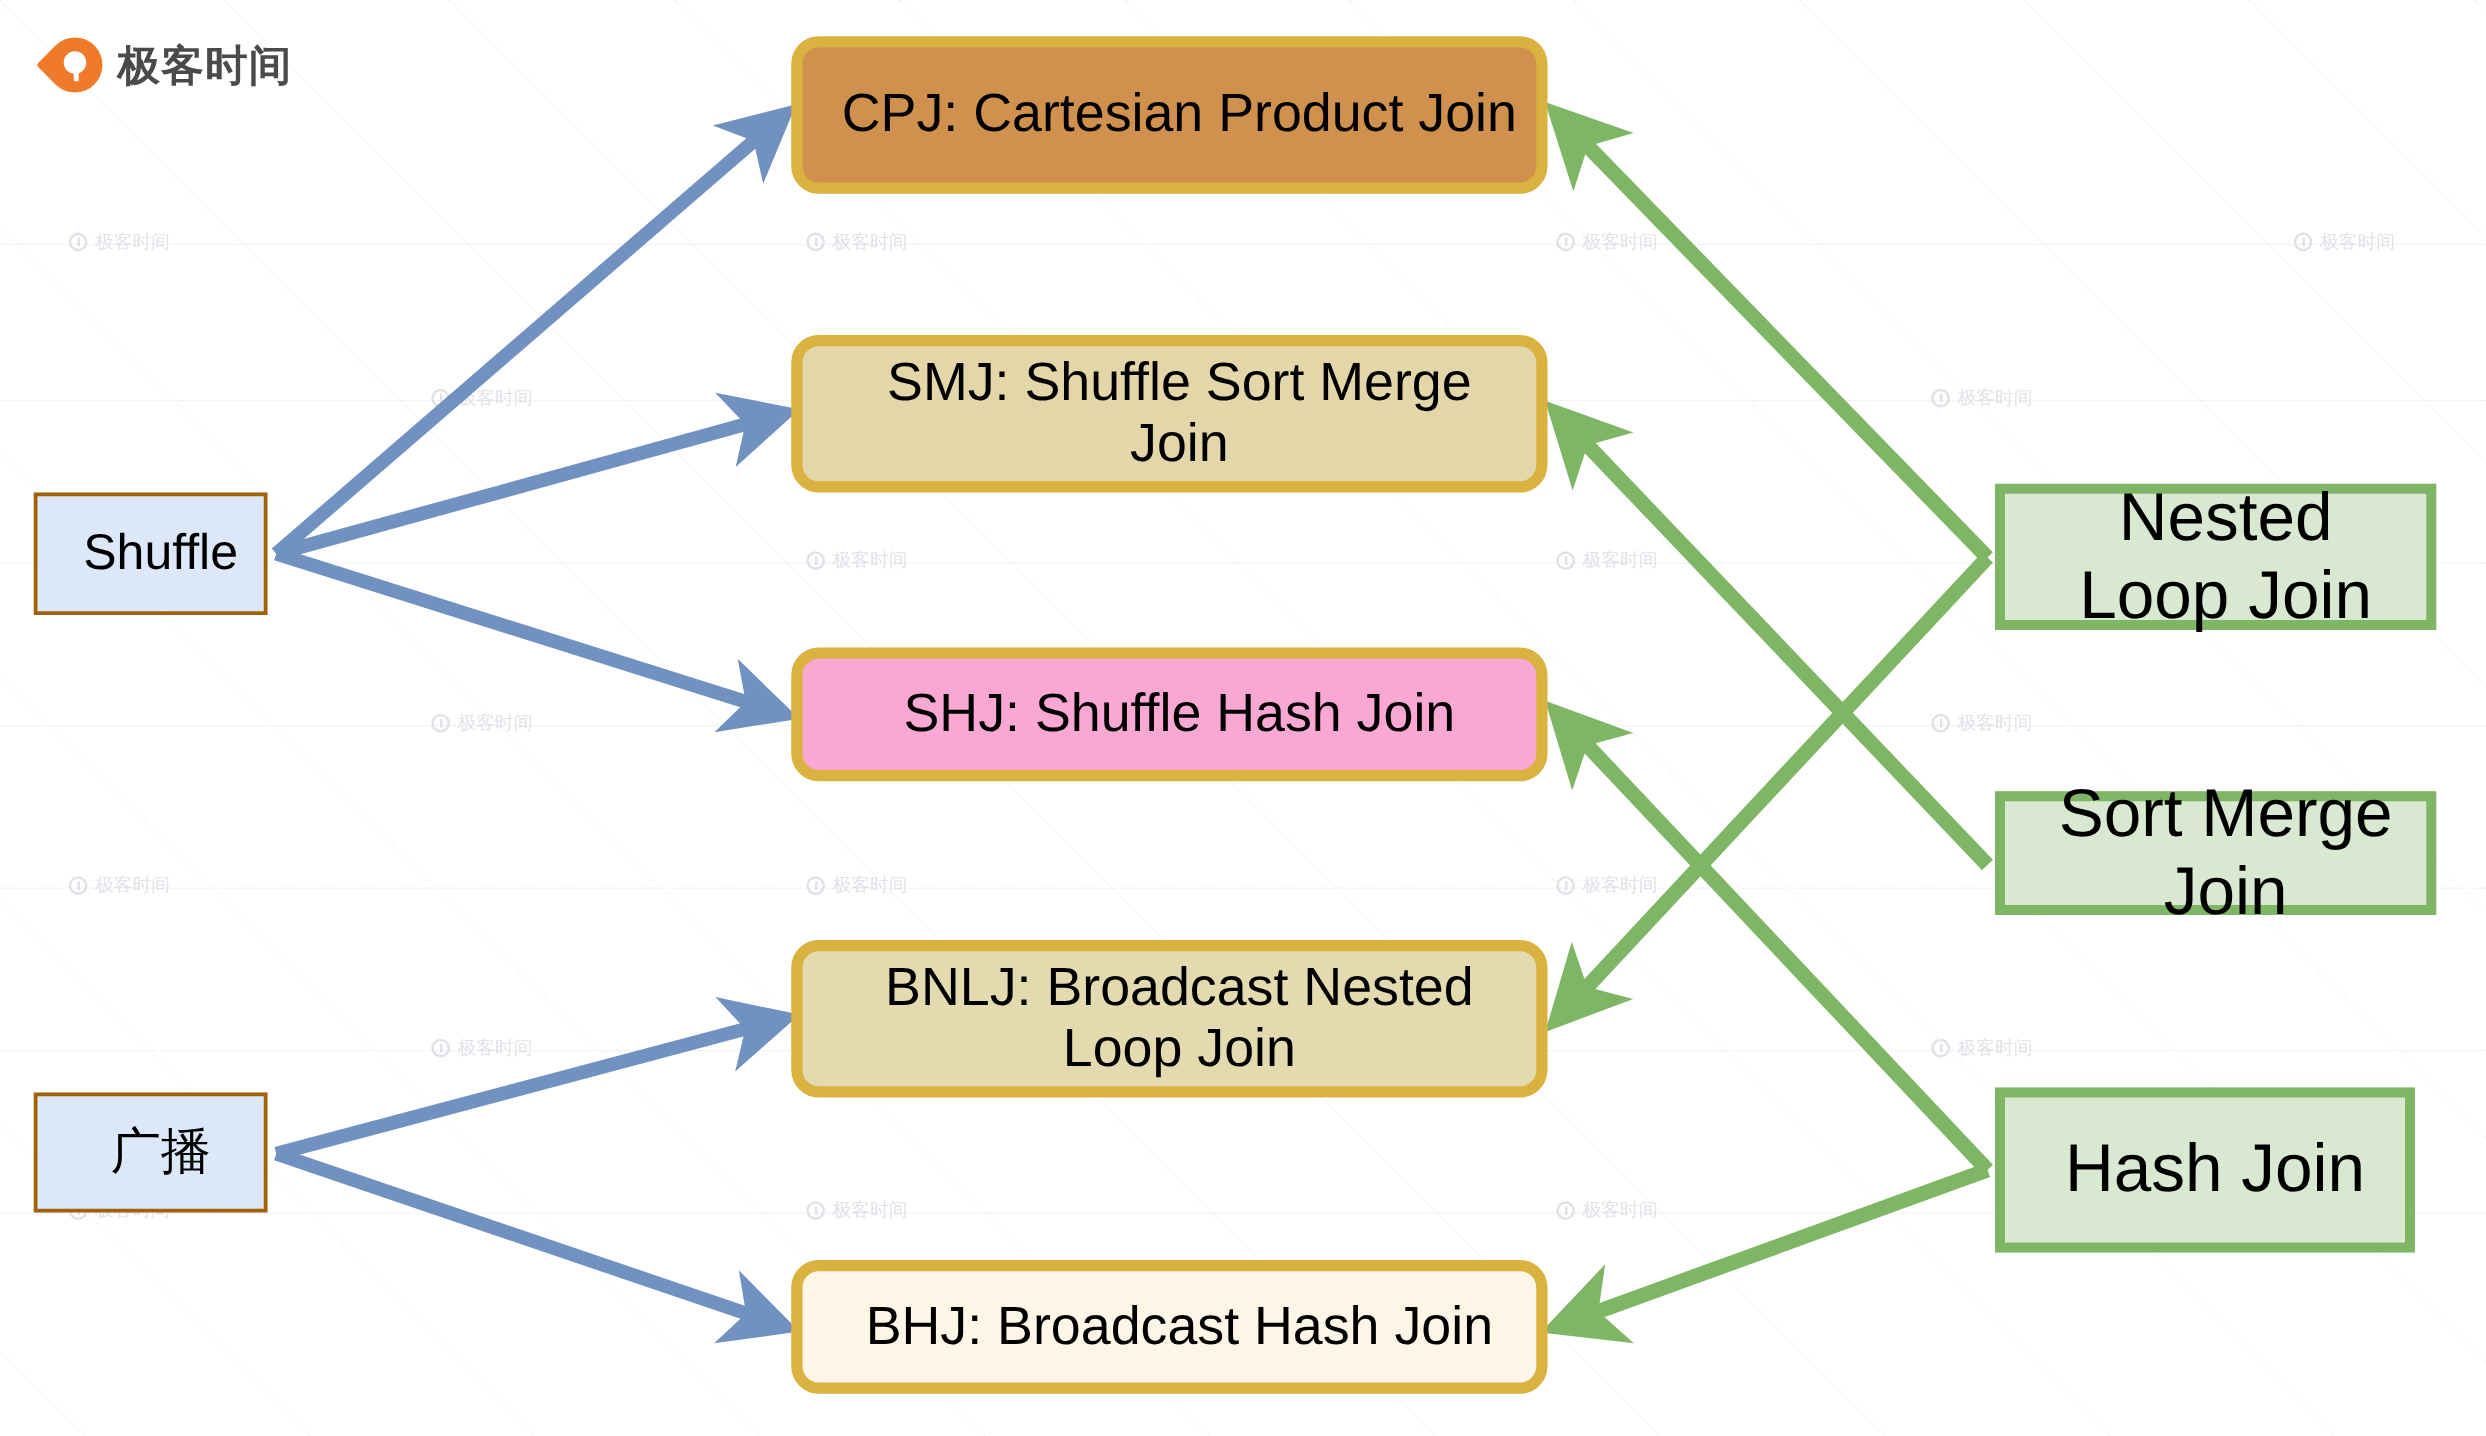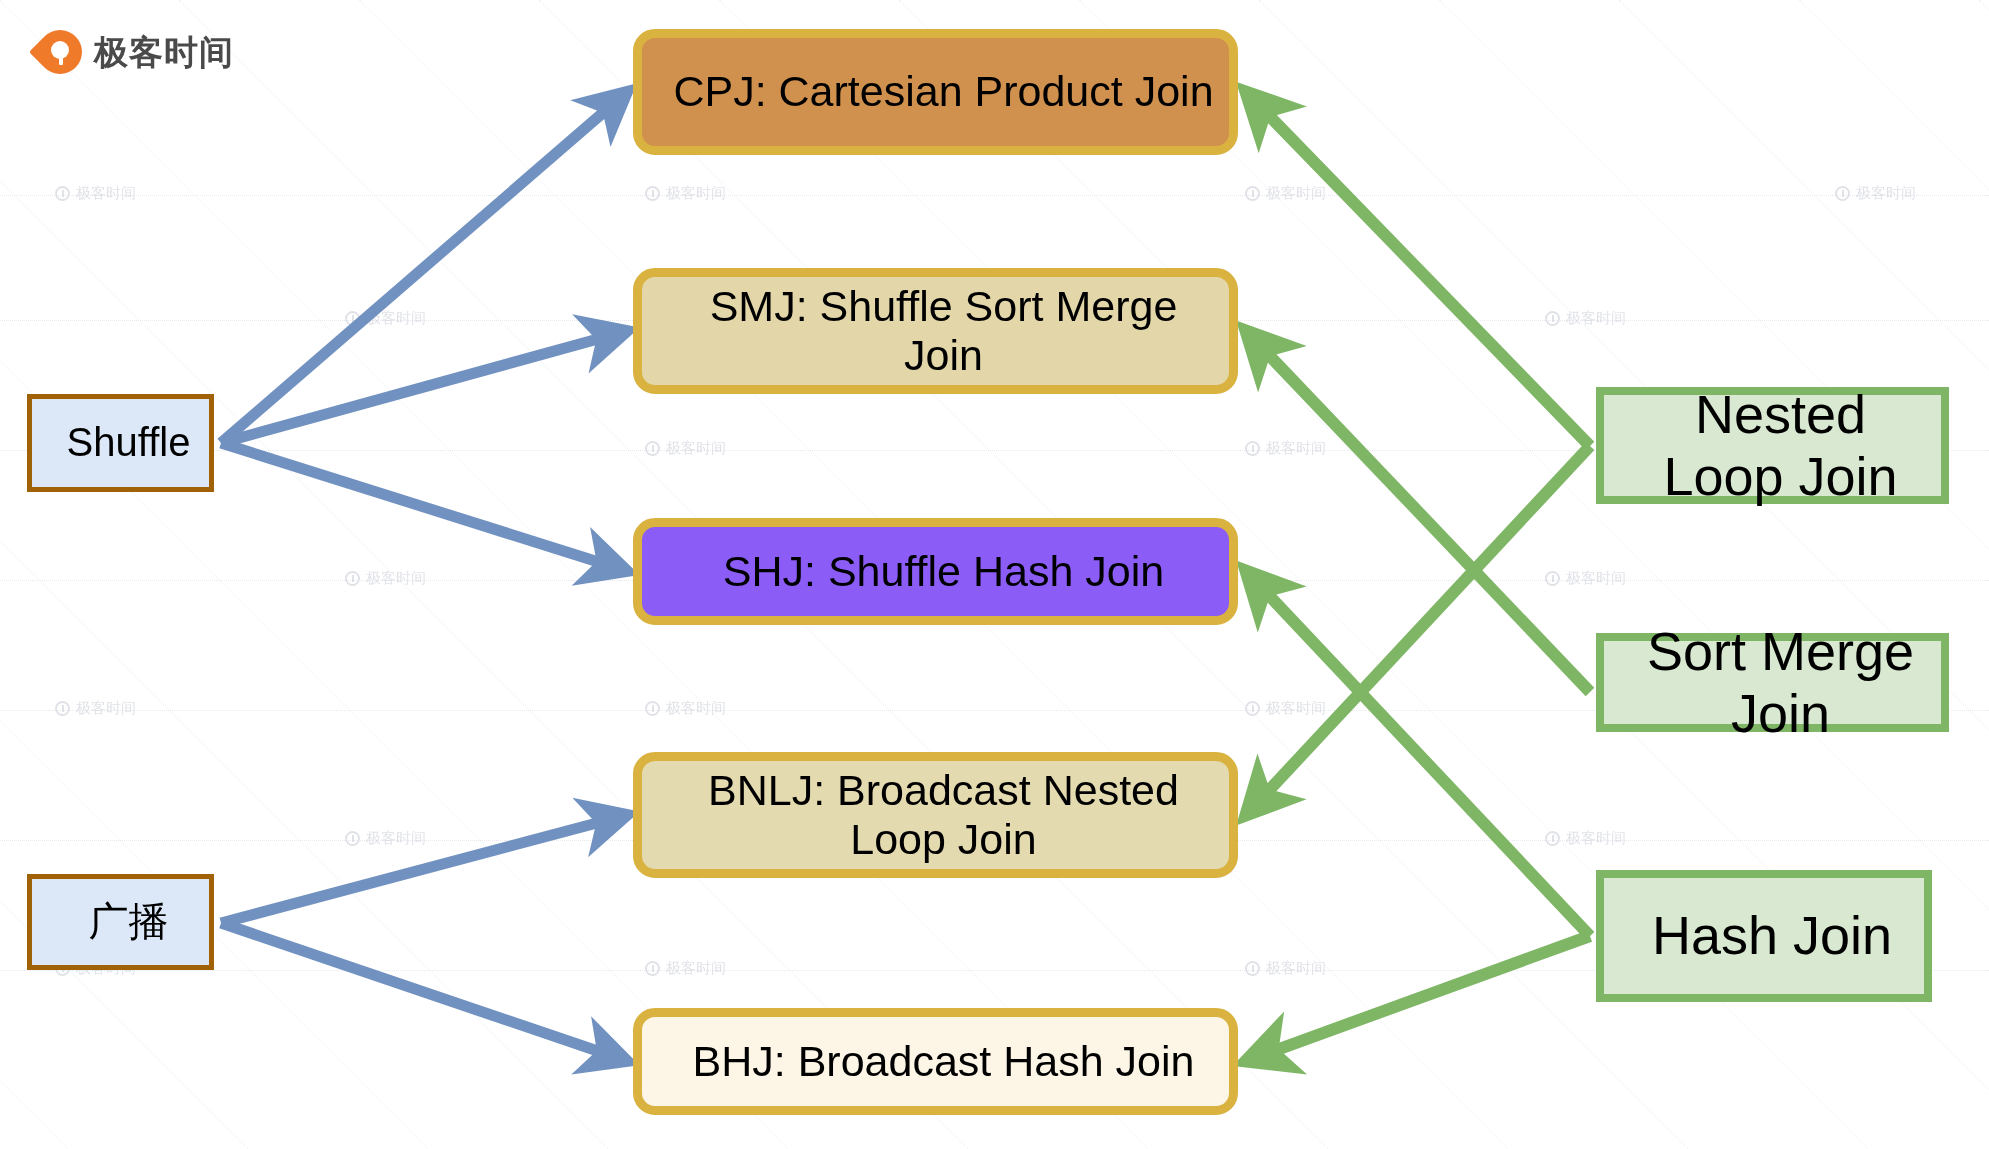--- a/index.html
+++ b/index.html
@@ -35,21 +35,21 @@
         font-family:"DejaVu Sans","Liberation Sans",sans-serif;}
 
   
   #edges{position:absolute;left:0;top:0;width:1989px;height:1149px;z-index:2;}
 
   
   .node{position:absolute;display:flex;align-items:center;justify-content:center;
         text-align:center;box-sizing:border-box;color:#000;z-index:4;
         line-height:1.14;padding-left:16px;}
   .node span{display:block;padding:0 14px;}
-  .n-blue{background:#dce8f7;border:5px solid #a16207;border-radius:0;
+  .n-blue{background:#dce8f7;border:3px solid #a16207;border-radius:0;
           font-size:40px;}
   .n-green{background:#d9e8d1;border:8px solid #7fb665;border-radius:0;
           font-size:54px;}
   .n-tan{border:9px solid #d9b23f;border-radius:22px;font-size:43px;}
 </style>
 </head>
 <body>
 
 <div id="stage">
 
@@ -237,21 +237,21 @@
   <div class="node n-blue" style="left:27px;  top:874px; width:187px; height:96px;">
     <span>广播</span>
   </div>
 
   <div class="node n-tan" style="left:633px; top:29px;  width:605px; height:126px; background:#D0914E;">
     <span>CPJ: Cartesian Product Join</span>
   </div>
   <div class="node n-tan" style="left:633px; top:268px; width:605px; height:126px; background:#E3D7AA;text-align:center;">
     <span>SMJ: Shuffle Sort Merge Join</span>
   </div>
-  <div class="node n-tan" style="left:633px; top:518px; width:605px; height:107px; background:#8b5cf6;">
+  <div class="node n-tan" style="left:633px; top:518px; width:605px; height:107px; background:#f9a8d4;">
     <span>SHJ: Shuffle Hash Join</span>
   </div>
   <div class="node n-tan" style="left:633px; top:752px; width:605px; height:126px; background:#E4DAB0;">
     <span>BNLJ: Broadcast Nested Loop Join</span>
   </div>
   <div class="node n-tan" style="left:633px; top:1008px; width:605px; height:107px; background:#FDF6E6;">
     <span>BHJ: Broadcast Hash Join</span>
   </div>
 
   <div class="node n-green" style="left:1596px; top:387px; width:353px; height:117px;">

